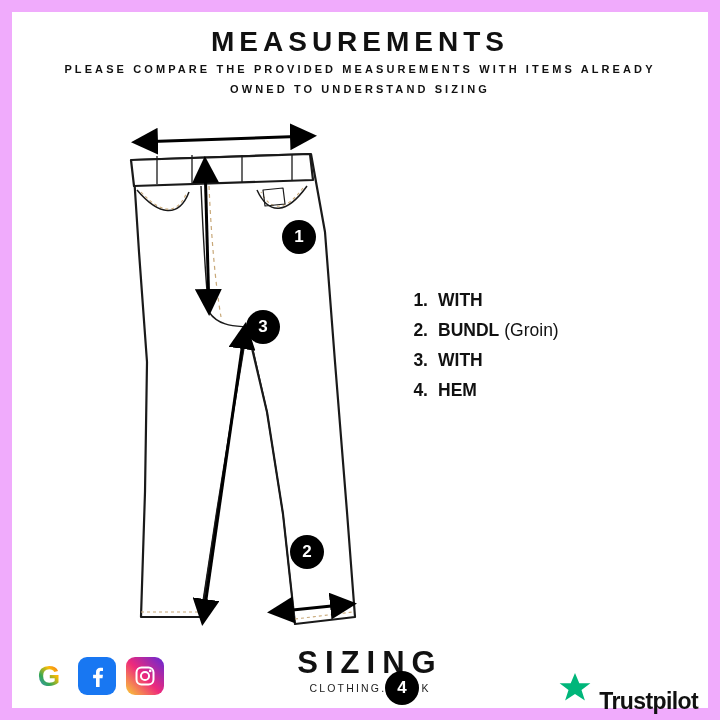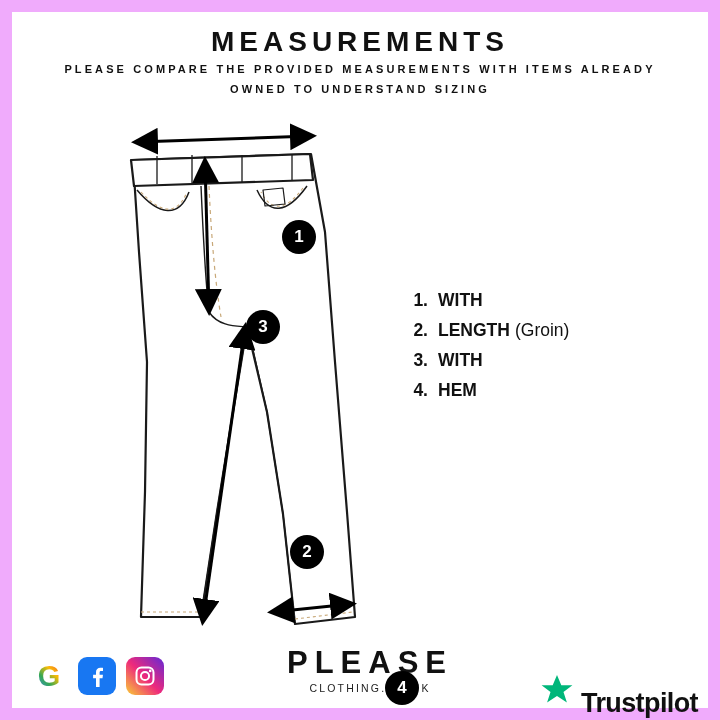--- a/index.html
+++ b/index.html
@@ -163,21 +163,21 @@
 
   .trustpilot {
     position: absolute;
     right: 10px;
     top: 648px;
     display: flex;
     align-items: center;
     gap: 7px;
   }
   .tp-name {
-    font-size: 27px;
+    font-size: 23px;
     font-weight: bold;
     letter-spacing: -0.6px;
     color: #111111;
     margin-top: 28px;
   }
 </style>
 </head>
 <body>
 
 <div id="page">
@@ -242,35 +242,35 @@
       <div class="bubble" id="bubble4">4</div>
     </div>
 
     <div class="legend">
       <div class="legend-row">
         <span class="legend-num">1.</span>
         <span class="legend-label">WITH</span>
       </div>
       <div class="legend-row">
         <span class="legend-num">2.</span>
-        <span class="legend-label">LENGTH</span>
+        <span class="legend-label">BUNDL</span>
         <span class="legend-note">(Groin)</span>
       </div>
       <div class="legend-row">
         <span class="legend-num">3.</span>
         <span class="legend-label">WITH</span>
       </div>
       <div class="legend-row">
         <span class="legend-num">4.</span>
         <span class="legend-label">HEM</span>
       </div>
     </div>
 
     <div class="brand">
-      <div class="brand-name">PLEASE</div>
+      <div class="brand-name">SIZING</div>
       <div class="brand-sub">CLOTHING.CO.UK</div>
     </div>
 
     <div class="socials">
       <div class="social g">
         <span class="g-letter">G</span>
       </div>
       <div class="social fb">
         <svg width="22" height="22" viewBox="0 0 22 22">
           <path d="M13.6 22V13.2h2.9l0.45-3.4h-3.35V7.65c0-0.98 0.27-1.65 1.68-1.65H17V2.95C16.69 2.91 15.62 2.8 14.38 2.8c-2.6 0-4.38 1.58-4.38 4.49V9.8H7.1v3.4H10V22z" fill="#ffffff"></path>

